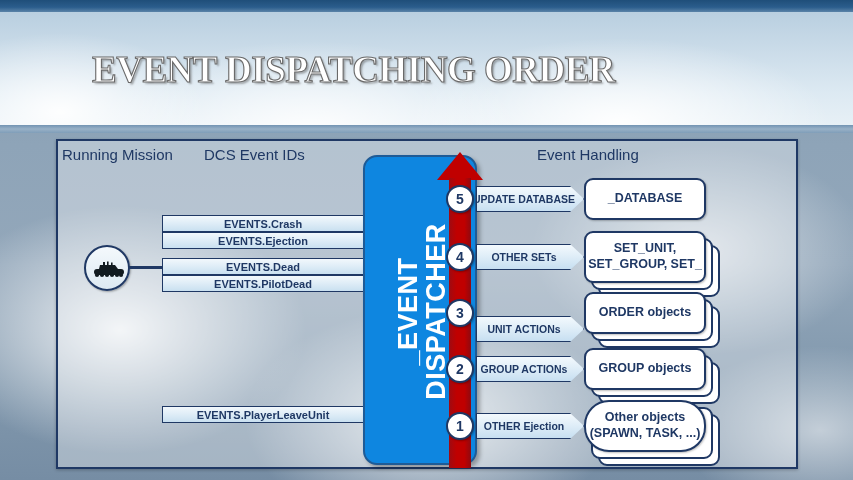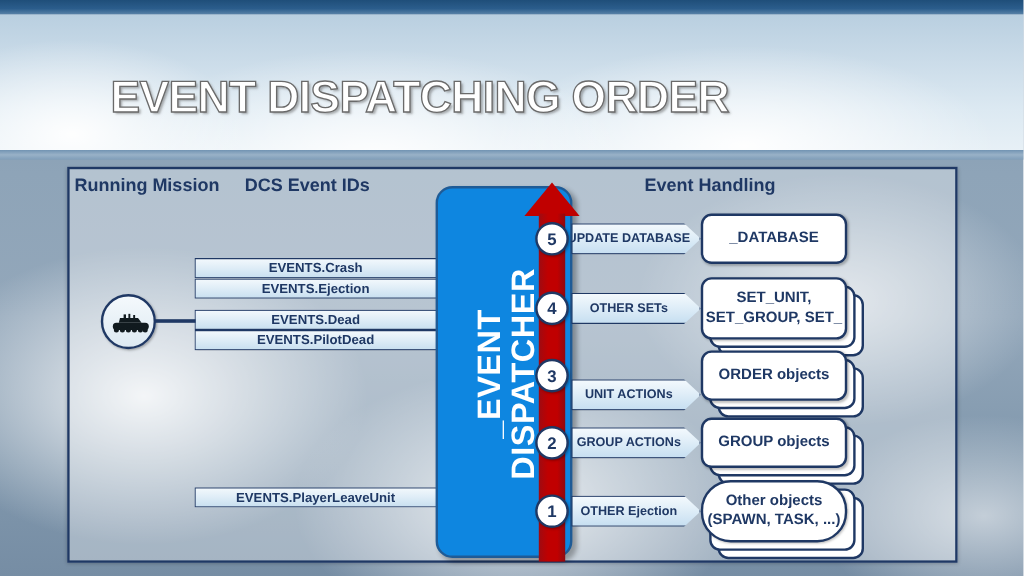--- a/index.html
+++ b/index.html
@@ -35,41 +35,42 @@
       linear-gradient(180deg, #b9cfe0 0%, #cbdce9 35%, #dce9f2 70%, #e7f0f6 100%);
     overflow: hidden;
   }
   .hdr-underline {
     position: absolute; left: 0; top: 125px; width: 853px; height: 8px;
     background: linear-gradient(180deg, #6f92b2 0%, #9ab3c9 50%, #7e9db9 100%);
     opacity: .9;
   }
 
   .slide-title {
-    position: absolute; left: 92px; top: 60px;
+    position: absolute; left: 92px; top: 48px;
     font-size: 37px; font-weight: bold;
     letter-spacing: -0.5px;
     color: #ffffff;
     -webkit-text-stroke: 1.1px #6a6a6a;
     text-shadow: 2px 2px 2px rgba(80,80,80,0.45);
     white-space: nowrap;
+    font-family: Liberation Serif, serif;
   }
 
   
   .panel {
     position: absolute; left: 56px; top: 139px;
     width: 742px; height: 330px;
     background: rgba(255,255,255,0.34);
     border: 2px solid #1f3864;
     box-shadow: 0 1px 3px rgba(0,0,0,0.25);
   }
 
   .col-head {
     position: absolute;
-    color: #1f3864; font-weight: bold; font-size: 15px;
+    color: #1f3864; font-weight: normal; font-size: 15px;
     white-space: nowrap;
   }
   .ch-running { left: 62px; top: 146px; }
   .ch-dcs     { left: 204px; top: 146px; }
   .ch-handle  { left: 537px; top: 146px; }
 
   
   .mission-node {
     position: absolute; left: 84px; top: 245px;
     width: 46px; height: 46px; border-radius: 50%;

